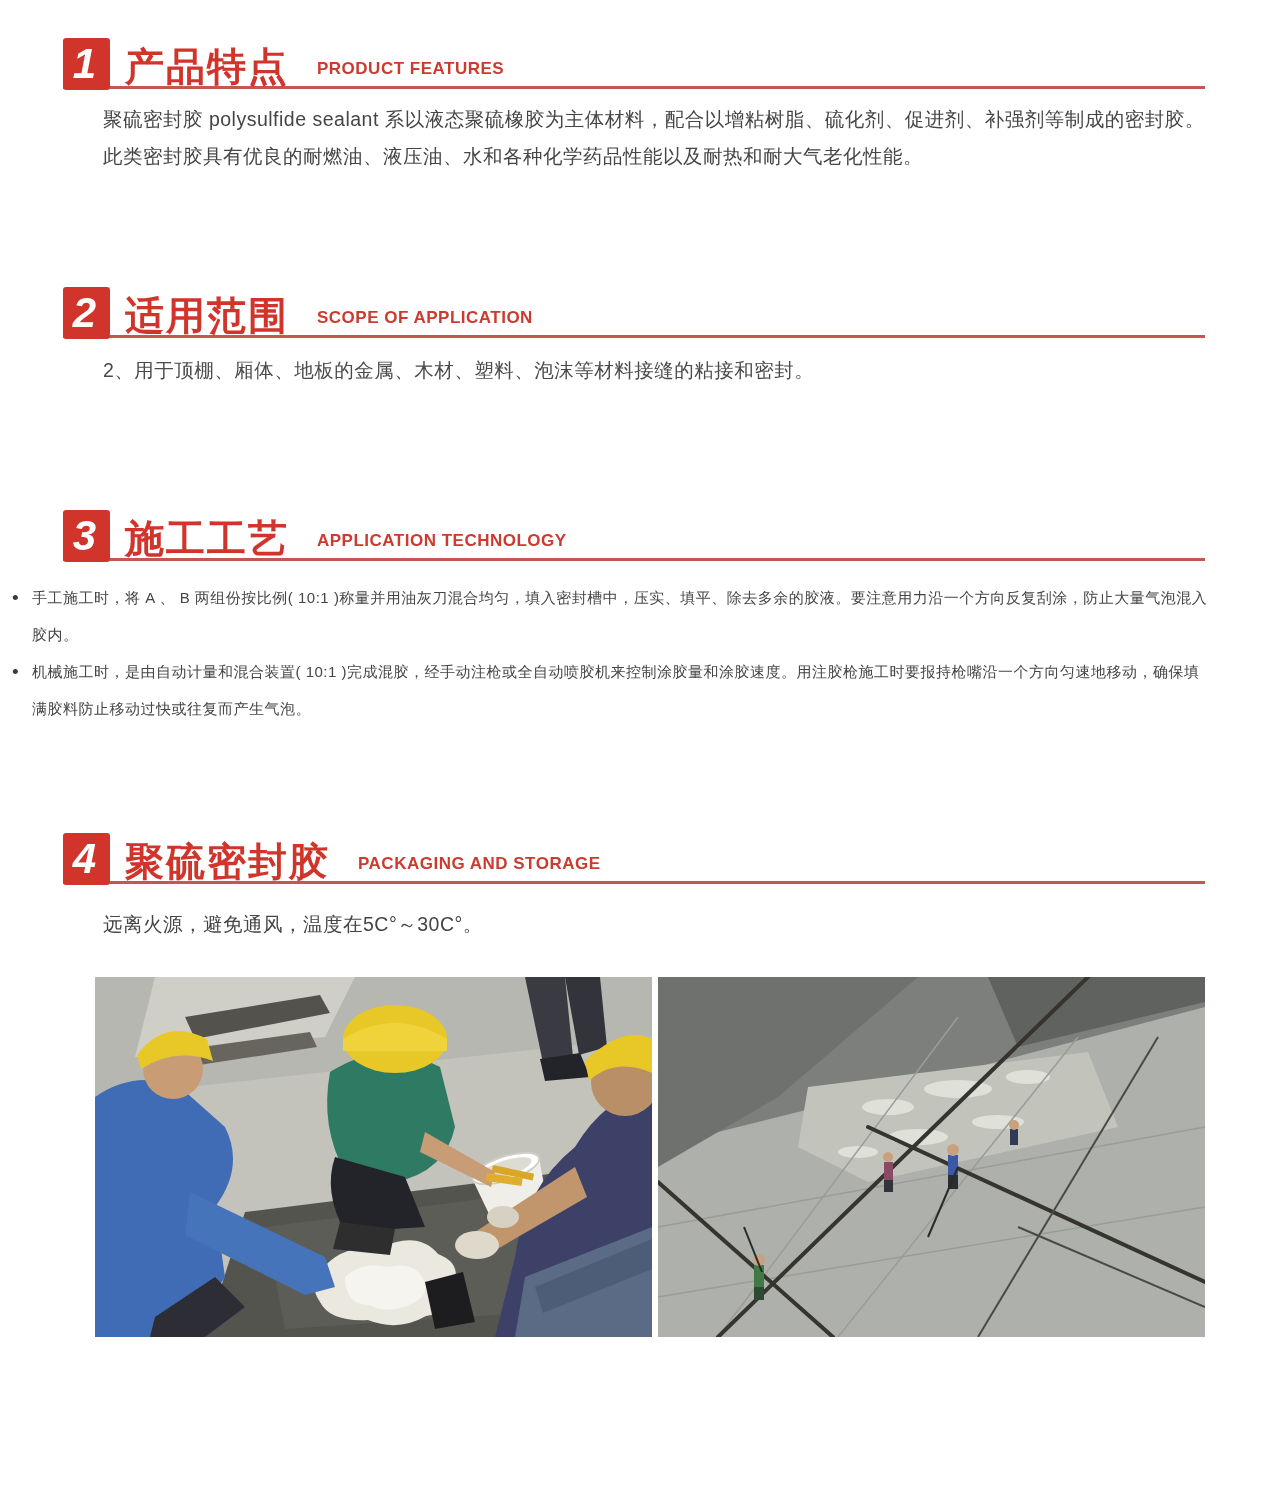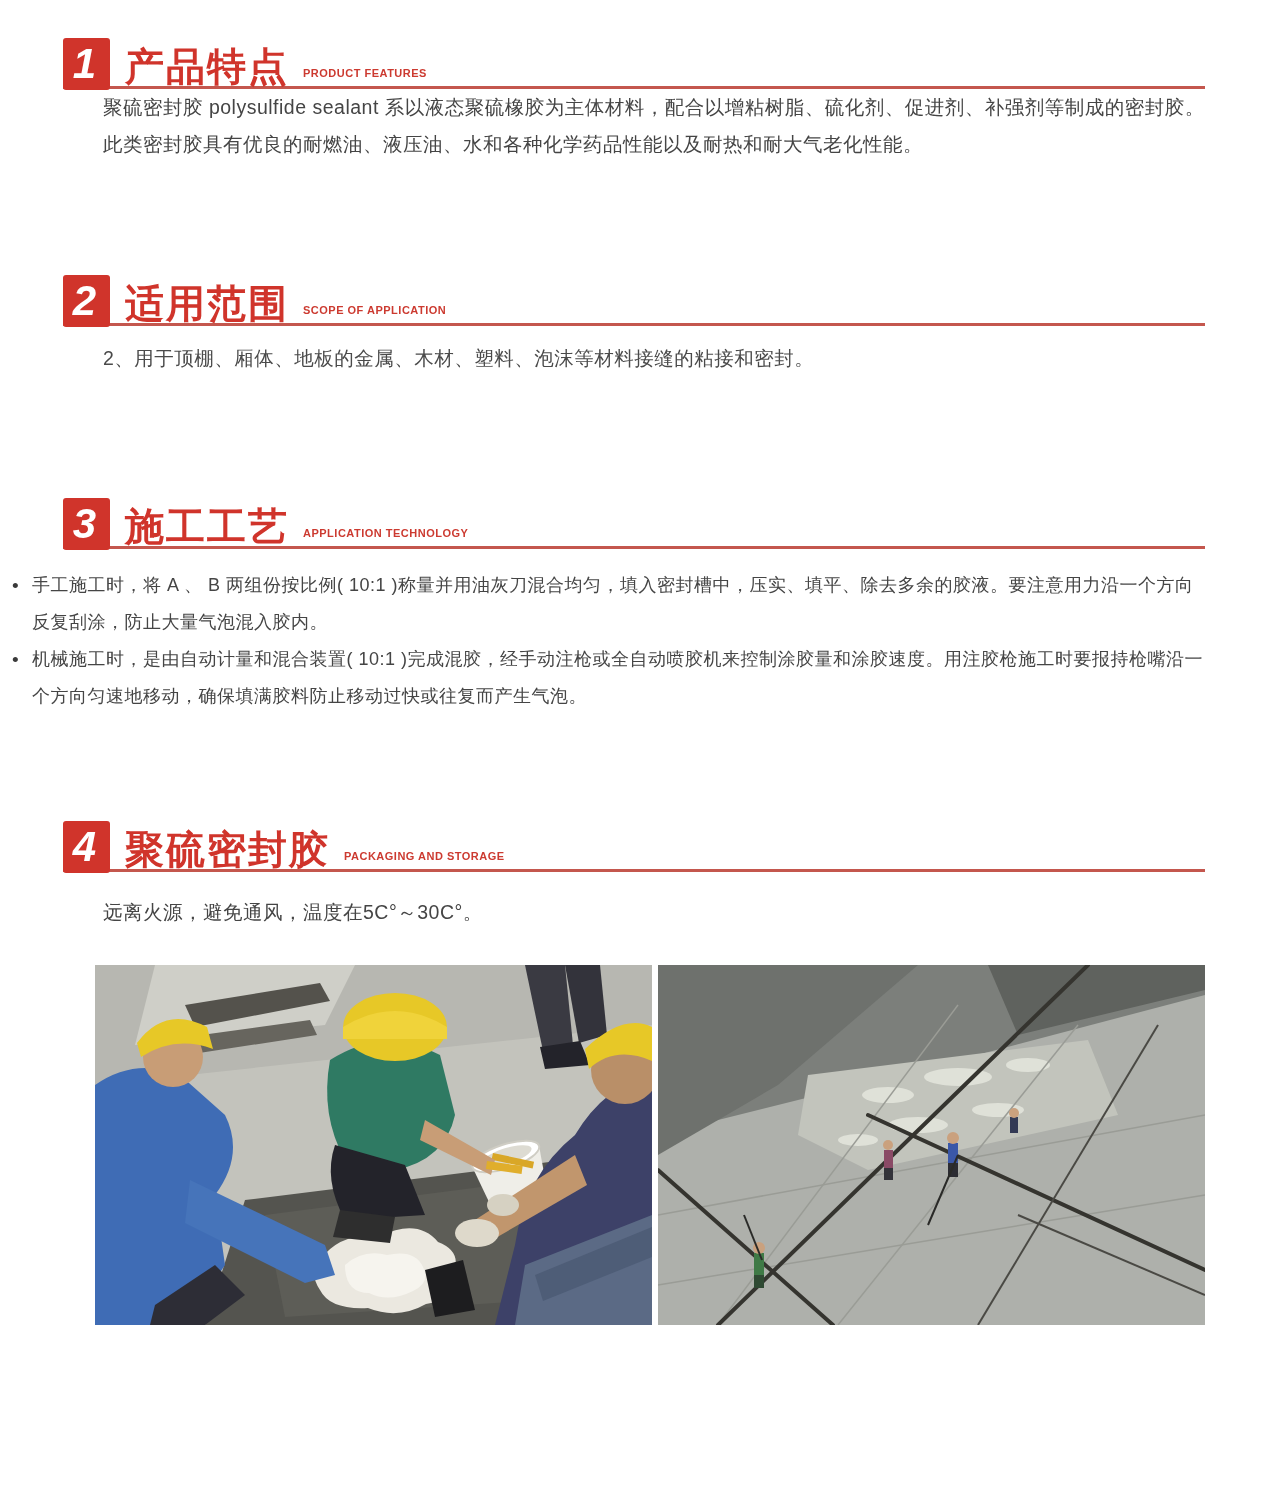--- a/index.html
+++ b/index.html
@@ -42,23 +42,23 @@
     color: #d0342b;
     font-size: 39px;
     font-weight: bold;
     line-height: 1;
     margin-left: 15px;
     letter-spacing: 2px;
     flex: 0 0 auto;
   }
   .title-en {
     color: #cc3a30;
-    font-size: 11px;
+    font-size: 17px;
     font-weight: bold;
-    margin-left: 14px;
+    margin-left: 28px;
     padding-bottom: 7px;
     letter-spacing: 0.5px;
     flex: 0 0 auto;
   }
 
   
   .body-block { margin: 0 70px 0 103px; }
   .para {
     font-size: 19.5px;
     line-height: 37px;
@@ -75,29 +75,29 @@
   .num-list .list-item + .list-item { margin-top: 12px; }
   .bullet-list { margin-left: 12px; }
   .bullet-item { display: flex; }
   .bullet-dot {
     flex: 0 0 20px;
     font-size: 19px;
     line-height: 37px;
     color: #3a3a3a;
   }
   .bullet-text {
-    font-size: 18px;
+    font-size: 15px;
     line-height: 37px;
     color: #454545;
     letter-spacing: 0.5px;
   }
 
   
   .s1-header { padding-top: 0; margin-top: 38px; }
-  .s1-body   { }
+  .s1-body   { margin-top: 12px; }
   .s2-header { margin-top: 112px; }
   .s2-intro  { margin-top: 20px; }
   .s2-list   { margin-top: 14px; }
   .s3-header { margin-top: 122px; }
   .s3-body   { margin-top: 18px; }
   .s4-header { margin-top: 106px; }
   .s4-body   { margin-top: 22px; }
 
   
   .photos {

